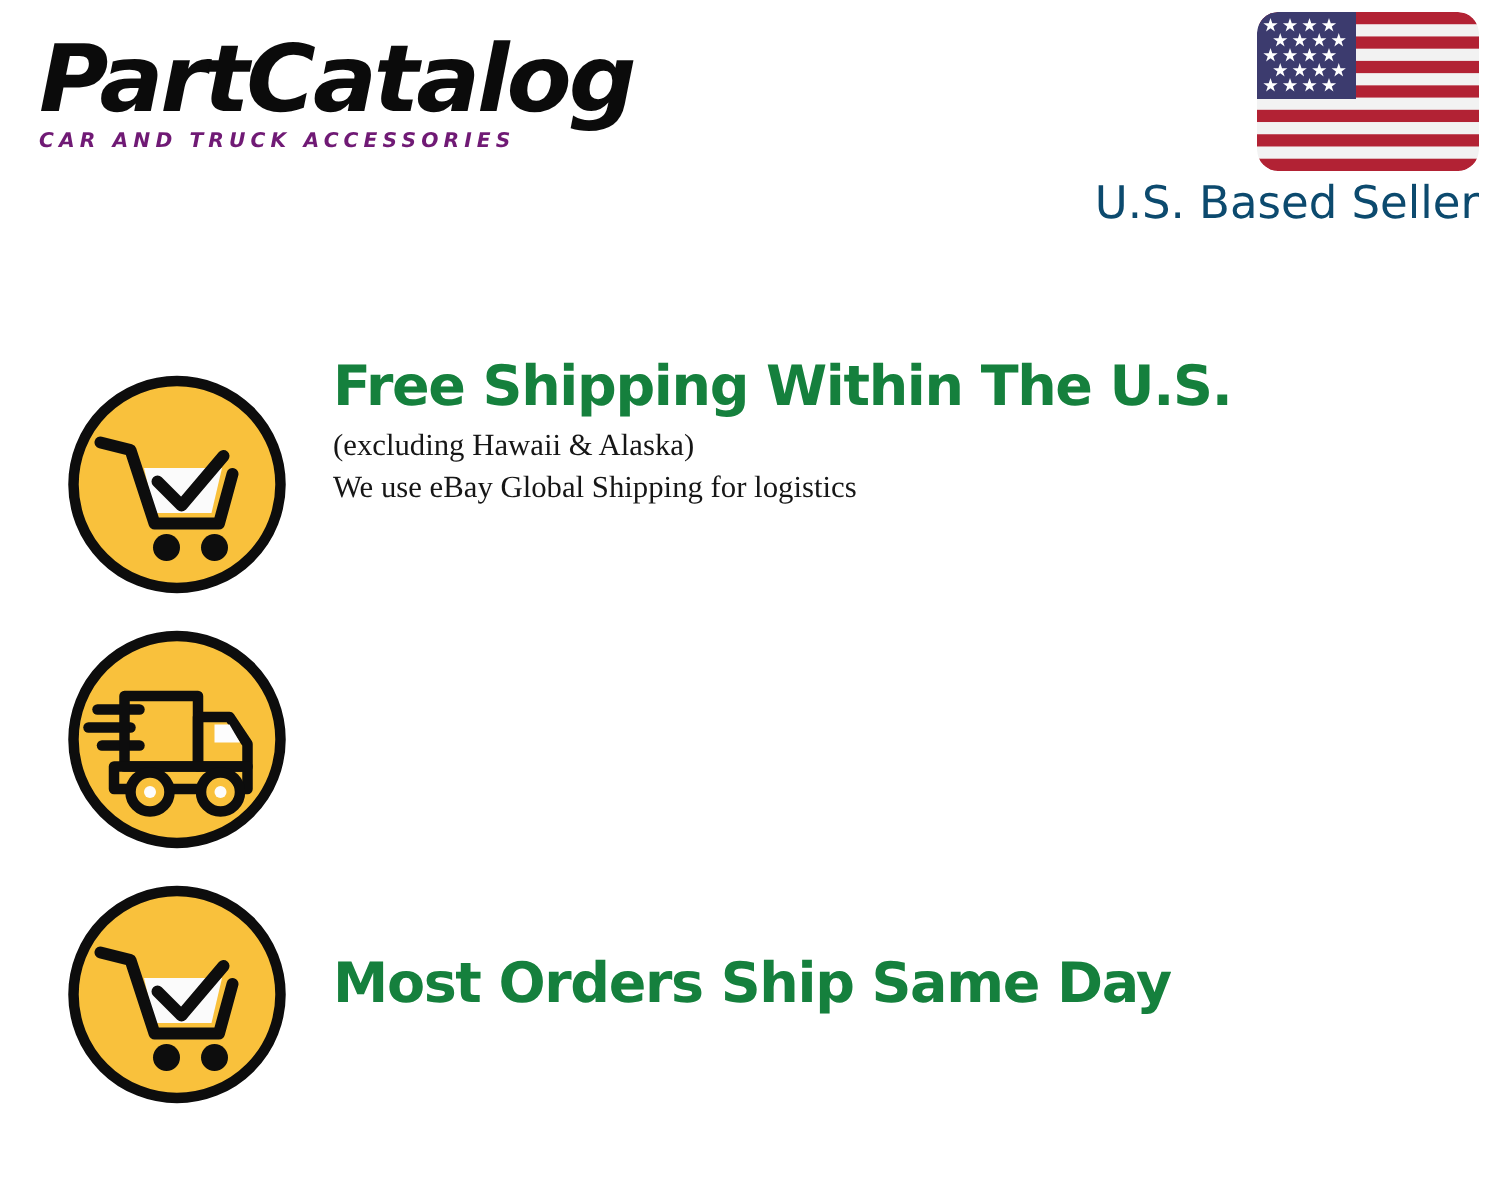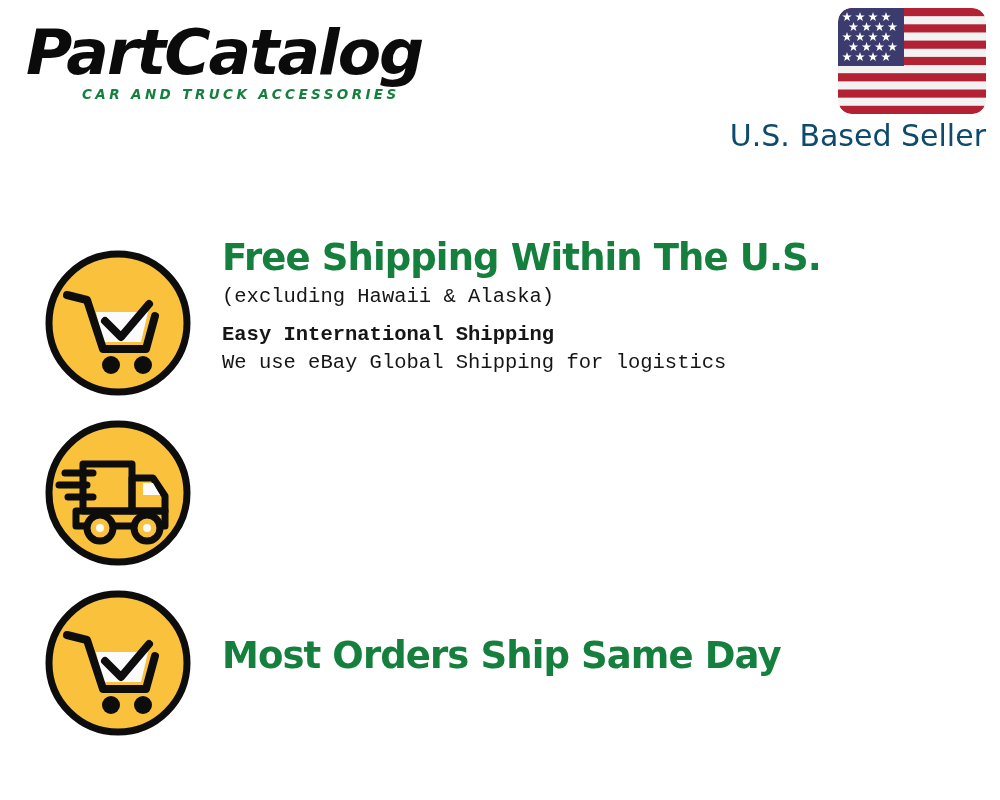--- a/index.html
+++ b/index.html
@@ -36,24 +36,23 @@
     white-space: nowrap;
     transform: scaleX(1.02);
     transform-origin: left top;
   }
   #brand-tagline {
     font-family: "DejaVu Sans", sans-serif;
     font-weight: bold;
     font-style: italic;
     font-size: 13.5px;
     letter-spacing: 3.4px;
-    color: #15803d;
+    color: #701a75;
     white-space: nowrap;
     margin-top: 2px;
-    margin-left: 56px;
   }
 
   #seller-badge {
     position: absolute;
     right: 14px;
     top: 8px;
     width: 270px;
     text-align: right;
   }
   #us-flag-icon {
@@ -101,21 +100,21 @@
   .feature-title {
     font-family: "DejaVu Sans", sans-serif;
     font-weight: bold;
     font-size: 37px;
     line-height: 1.06;
     letter-spacing: -0.9px;
     color: #15803d;
     white-space: nowrap;
   }
   .feature-sub {
-    font-family: Liberation Mono, monospace;
+    font-family: Liberation Serif, serif;
     font-size: 20.5px;
     font-weight: normal;
     line-height: 1.3;
     color: #161616;
     margin-top: 7px;
     white-space: nowrap;
   }
   .feature-sub.bold {
     font-weight: bold;
     margin-top: 11px;
@@ -198,21 +197,20 @@
       <path d="M24 47 L44 52 L60 101 L103 101 L112 68" fill="none" stroke="#0d0d0d" stroke-width="8" stroke-linecap="round" stroke-linejoin="round"></path>
 
       <path d="M62 73 L78 89 L106 56" fill="none" stroke="#0d0d0d" stroke-width="8" stroke-linecap="round" stroke-linejoin="round"></path>
 
       <circle cx="68" cy="117" r="9" fill="#0d0d0d"></circle>
       <circle cx="100" cy="117" r="9" fill="#0d0d0d"></circle>
     </svg>
     <div class="feature-text">
       <div class="feature-title">Free Shipping Within The U.S.</div>
       <div class="feature-sub">(excluding Hawaii &amp; Alaska)</div>
-      <div class="feature-sub bold">Easy International Shipping</div>
       <div class="feature-sub tight">We use eBay Global Shipping for logistics</div>
     </div>
   </div>
 
   <div class="feature-row" id="feature-row-1">
     <svg class="feature-icon-circle" viewBox="0 0 150 150" aria-hidden="true">
       <circle cx="75" cy="75" r="69" fill="#F9C13C" stroke="#0d0d0d" stroke-width="7"></circle>
 
       <line x1="22" y1="55" x2="50" y2="55" stroke="#0d0d0d" stroke-width="7" stroke-linecap="round"></line>
       <line x1="16" y1="67" x2="44" y2="67" stroke="#0d0d0d" stroke-width="7" stroke-linecap="round"></line>

